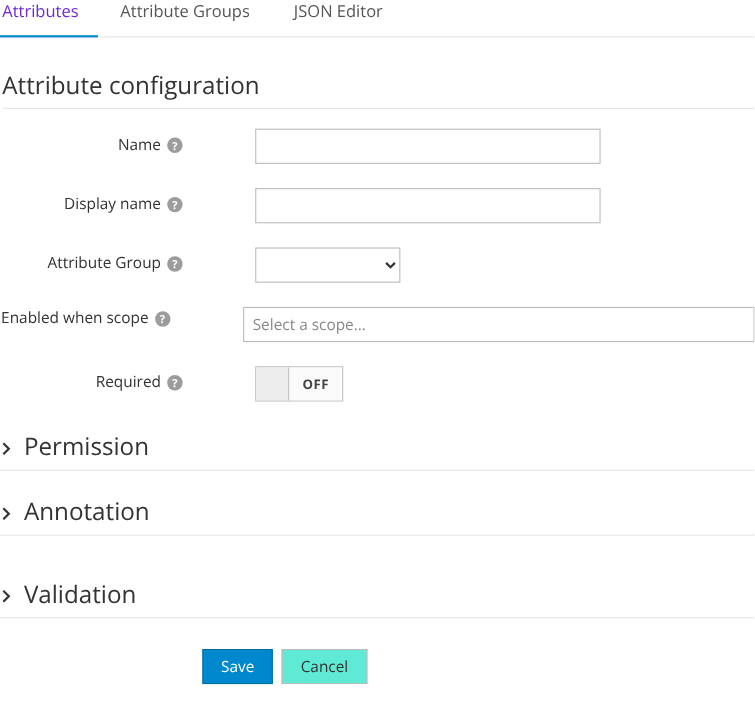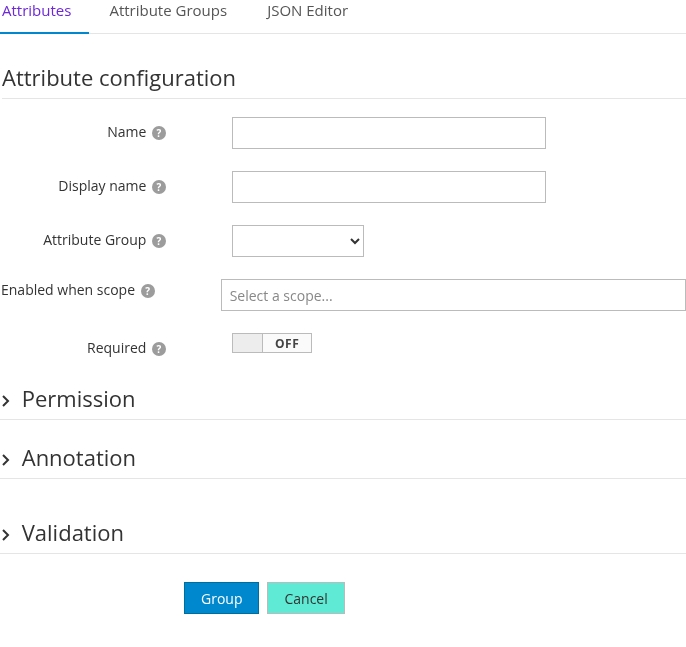--- a/index.html
+++ b/index.html
@@ -80,21 +80,21 @@
     color: #333;
     font-family: inherit;
   }
   .input-med { width: 314px; }
   .select-sm { width: 132px; padding: 4px 4px; }
   .input-wide { width: 498px; }
   .input-wide::placeholder { color: #888; }
   .toggle {
     display: inline-flex;
     border: 1px solid #bbb;
-    height: 20px;
+    height: 32px;
   }
   .toggle-seg {
     width: 30px;
     background: #ededed;
     border-right: 1px solid #bbb;
   }
   .toggle-label {
     background: #fafafa;
     padding: 0 12px;
     display: flex;
@@ -232,15 +232,15 @@
 <div class="collapsible" style="margin-top:34px;">
   <div class="collapsible-header">
     <span class="chev"><svg width="8" height="12" viewBox="0 0 8 12">
           <path d="M1 1 L6 6 L1 11" stroke="#333" stroke-width="2" fill="none"></path>
         </svg></span>
     <span>Validation</span>
   </div>
 </div>
 
 <div class="buttons">
-  <button class="btn btn-primary">Group</button>
+  <button class="btn btn-primary">Save</button>
   <button class="btn btn-default">Cancel</button>
 </div>
 
 </body></html>

